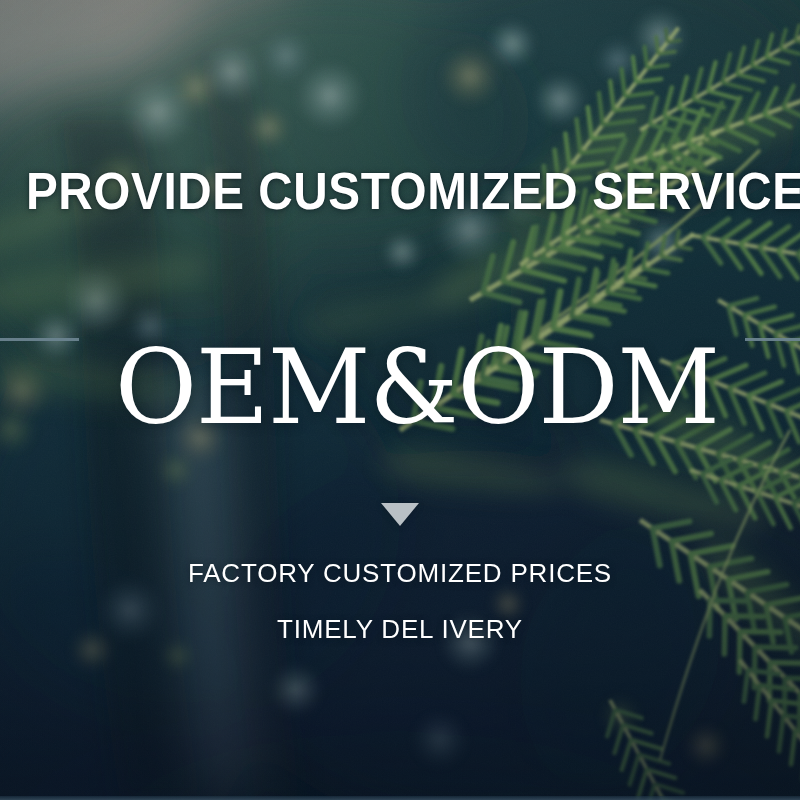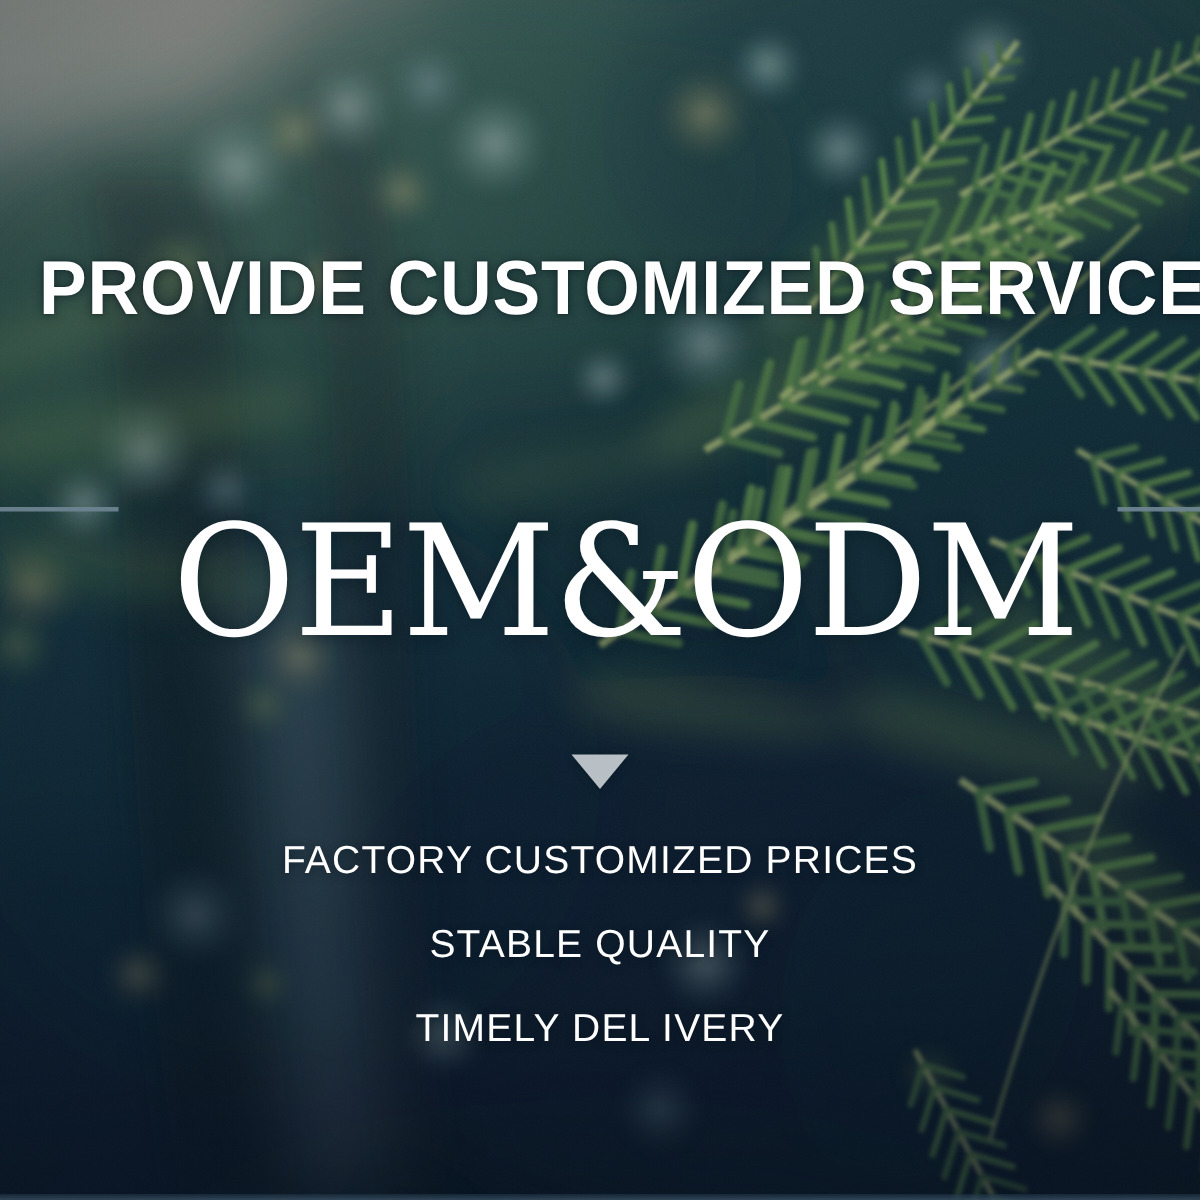--- a/index.html
+++ b/index.html
@@ -391,18 +391,17 @@
     <span id="brandword">OEM&amp;ODM</span>
     <span id="rule-right" class="rule"></span>
   </div>
 
   <div id="arrow-wrap">
     <span id="arrow-triangle"></span>
   </div>
 
   <div id="bullets">
     <div class="bullet-line">FACTORY CUSTOMIZED PRICES</div>
-    <div class="bullet-line">STABLE QUALITY</div>
     <div class="bullet-line">TIMELY DEL IVERY</div>
   </div>
 
   <div id="bottom-edge"></div>
 </div>
 
 </body></html>

